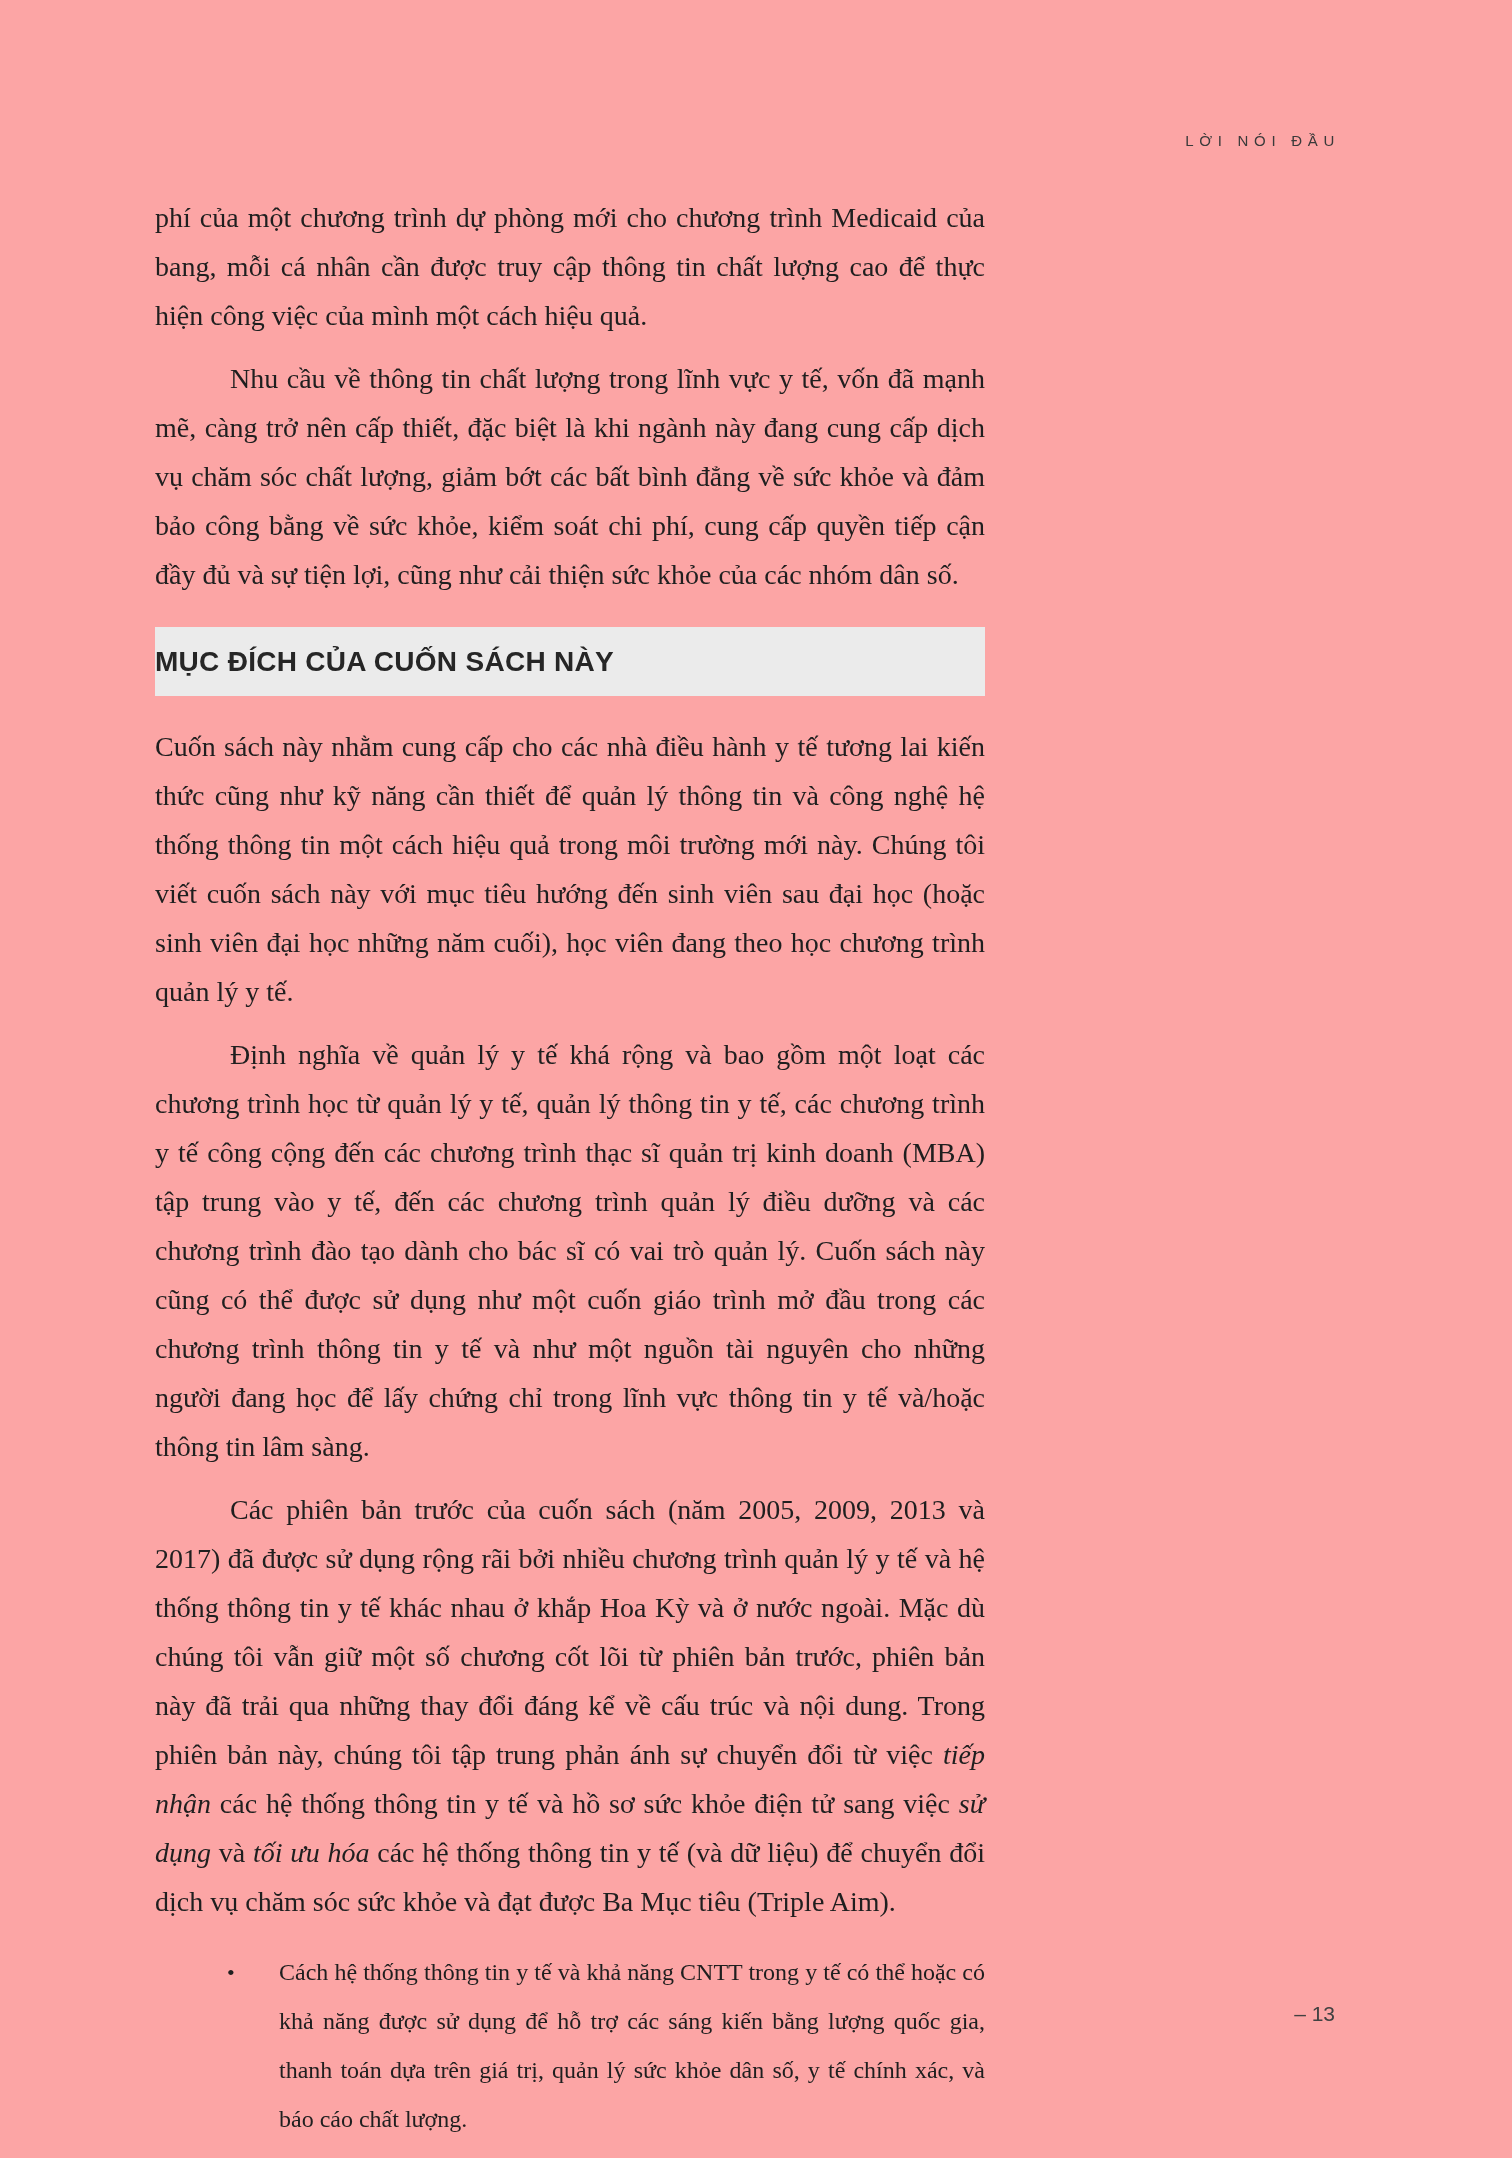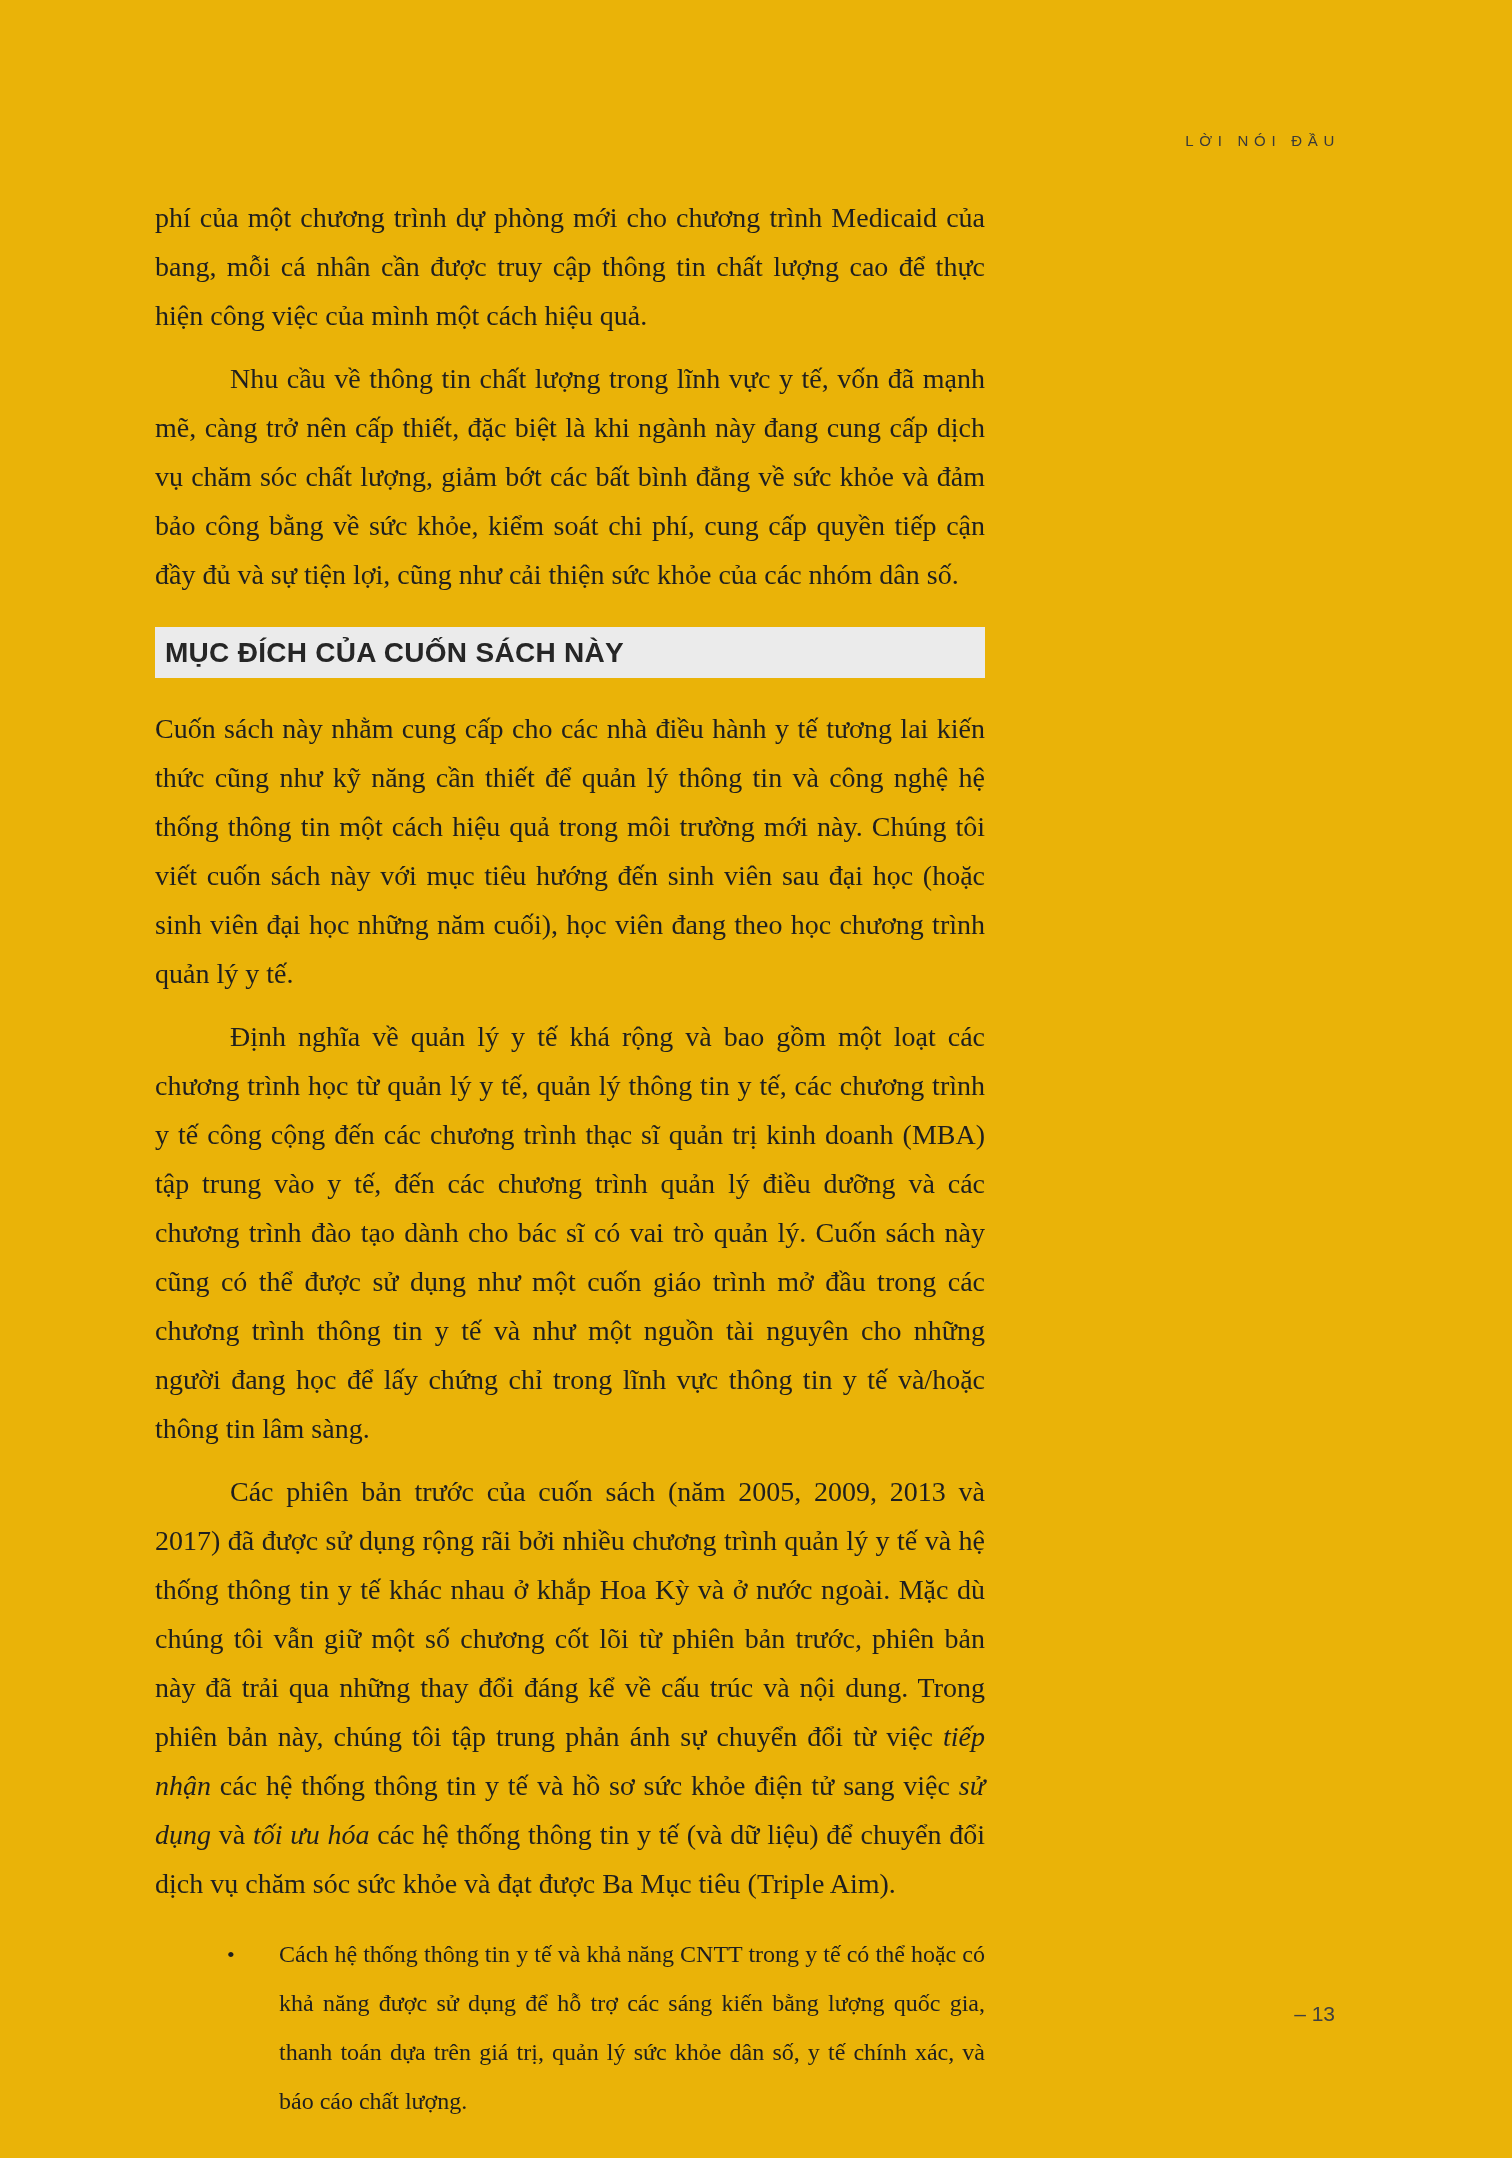--- a/index.html
+++ b/index.html
@@ -4,21 +4,21 @@
 <style>
   html, body {
     margin: 0;
     padding: 0;
     background: #ffffff;
   }
   .page {
     position: relative;
     width: 1512px;
     height: 2158px;
-    background: #eab308;
+    background: #fca5a5;
     overflow: hidden;
     font-family: "Liberation Serif", serif;
     color: #1f1f1f;
   }
   .running-head {
     position: absolute;
     top: 132px;
     right: 172px;
     font-family: "Liberation Sans", sans-serif;
     font-size: 15px;
@@ -37,25 +37,24 @@
     font-size: 28px;
     line-height: 49px;
     text-align: justify;
     color: #1f1f1f;
   }
   .body-column p.indent {
     text-indent: 75px;
   }
   .section-heading-bar {
     background: #ebebeb;
-    height: 51px;
+    height: 69px;
     display: flex;
     align-items: center;
     margin: 28px 0 26px 0;
-    padding-left: 10px;
     box-sizing: border-box;
   }
   .section-heading-bar span {
     font-family: "Liberation Sans", sans-serif;
     font-weight: bold;
     font-size: 28px;
     letter-spacing: 0.01em;
     color: #262626;
   }
   ul.bullet-list {

